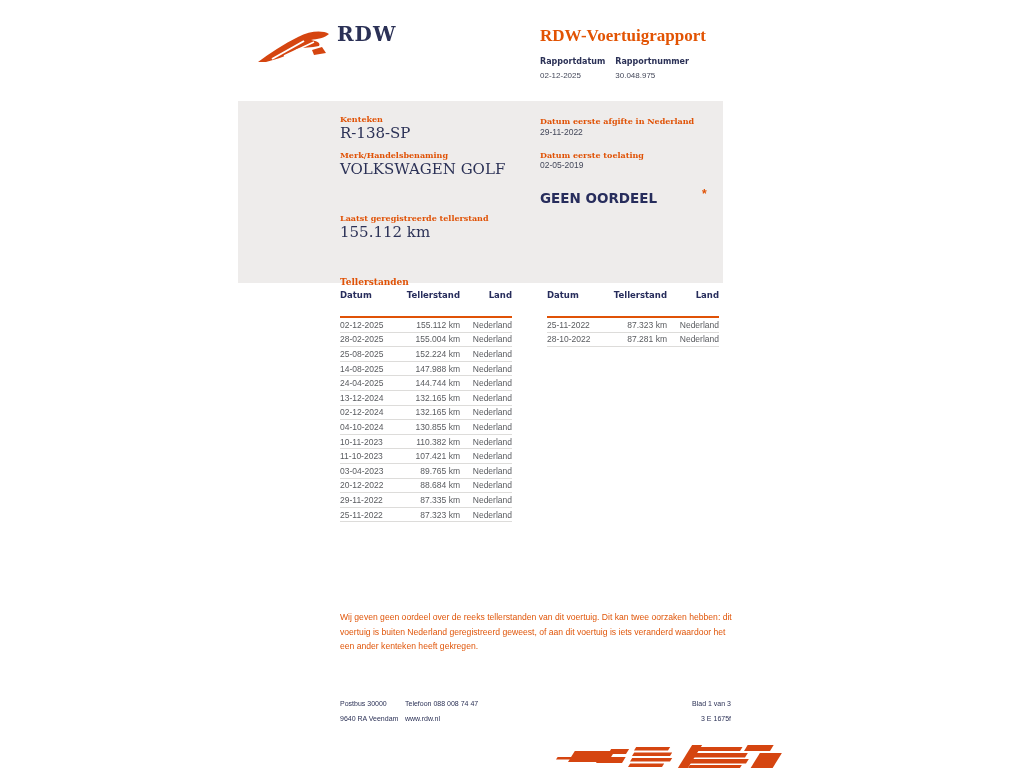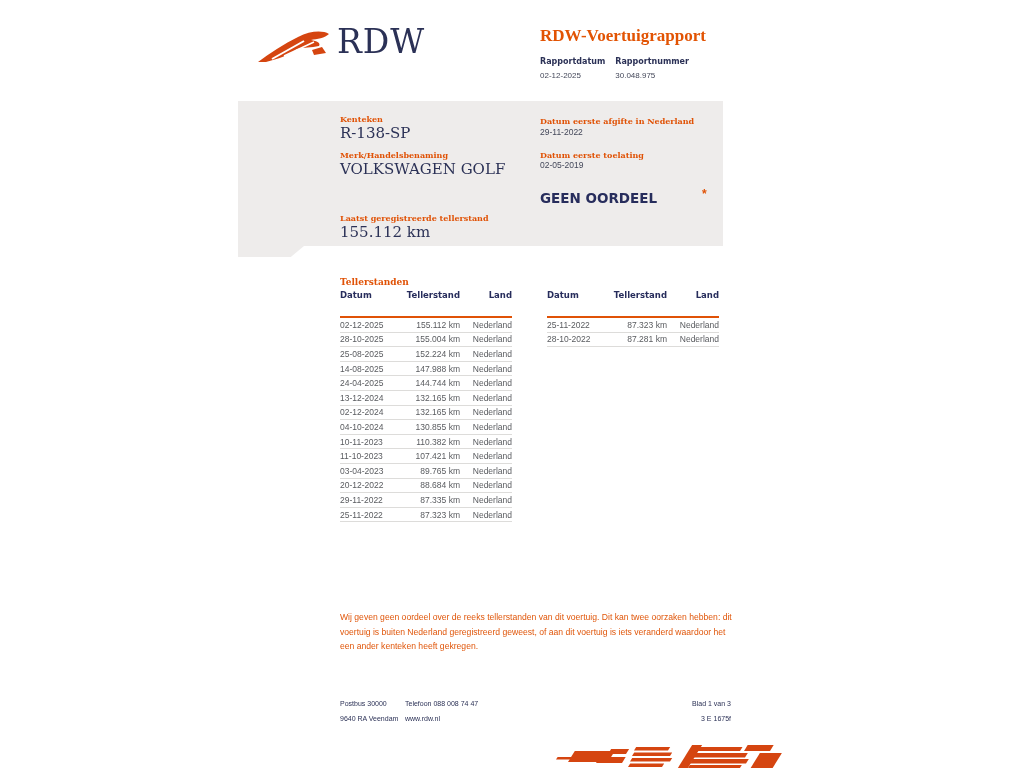--- a/index.html
+++ b/index.html
@@ -1,30 +1,30 @@
 <!DOCTYPE html>
 <html><head>
 <meta charset="utf-8">
 <style>
   html,body{margin:0;padding:0;}
   body{width:1024px;height:768px;background:#ffffff;overflow:hidden;position:relative;
        font-family:"Liberation Sans",sans-serif;}
   .abs{position:absolute;}
 
   
-  .logo-text{left:337px;top:22px;font-family:"DejaVu Serif",serif;font-weight:400;
-             font-size:33px;letter-spacing:1px;color:#2B3156;}
+  .logo-text{left:337px;top:22px;font-family:"DejaVu Serif",serif;font-weight:700;
+             font-size:20px;letter-spacing:1px;color:#2B3156;}
   .doc-title{left:540px;top:26px;font-family:Liberation Serif, serif;font-weight:bold;
              font-size:17px;color:#E25303;}
   .meta{left:540px;top:57px;display:flex;gap:10px;}
   .meta .lbl{font-family:"DejaVu Sans",sans-serif;font-weight:bold;font-size:8px;color:#2B3156;}
   .meta .val{font-size:8px;color:#44485A;margin-top:5px;}
 
   
-  .infobox{left:238px;top:101px;width:485px;height:145px;background:#EEECEB;}
+  .infobox{left:238px;top:101px;width:485px;height:182px;background:#EEECEB;}
   .infobox-tab{left:238px;top:246px;width:66px;height:11px;background:#EEECEB;
                clip-path:polygon(0 0,100% 0,80% 100%,0 100%);}
   .olabel{font-family:"DejaVu Serif",serif;font-weight:bold;font-size:8px;color:#E05206;}
   .bigval{font-family:"DejaVu Serif",serif;font-size:15px;color:#2B3156;}
   .smallval{font-size:8.5px;color:#44485A;}
   .oordeel{font-family:"DejaVu Sans",sans-serif;font-weight:bold;font-size:13.5px;color:#272D5C;}
   .star{color:#E05206;font-weight:bold;font-size:12px;}
 
   
   .section-title{left:340px;top:277px;font-family:"DejaVu Serif",serif;font-weight:bold;
@@ -104,21 +104,21 @@
     <span>Tellerstand</span>
     <span>Land</span>
   </div>
   <div class="tbody">
       <div class="trow">
         <span>02-12-2025</span>
         <span>155.112 km</span>
         <span>Nederland</span>
       </div>
       <div class="trow">
-        <span>28-10-2025</span>
+        <span>28-02-2025</span>
         <span>155.004 km</span>
         <span>Nederland</span>
       </div>
       <div class="trow">
         <span>25-08-2025</span>
         <span>152.224 km</span>
         <span>Nederland</span>
       </div>
       <div class="trow">
         <span>14-08-2025</span>

